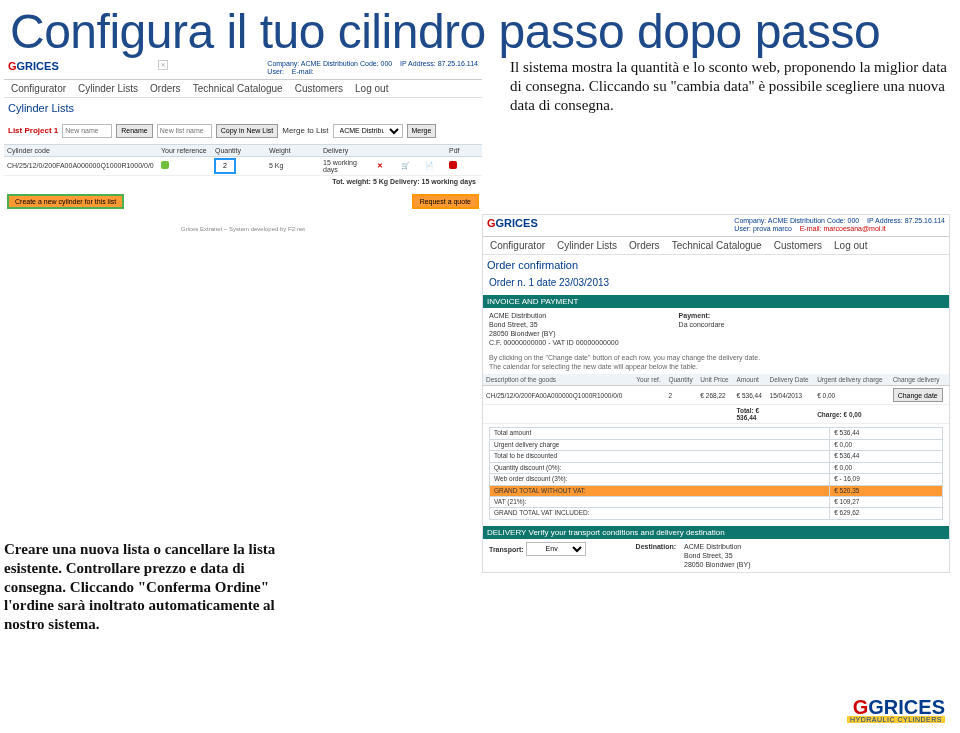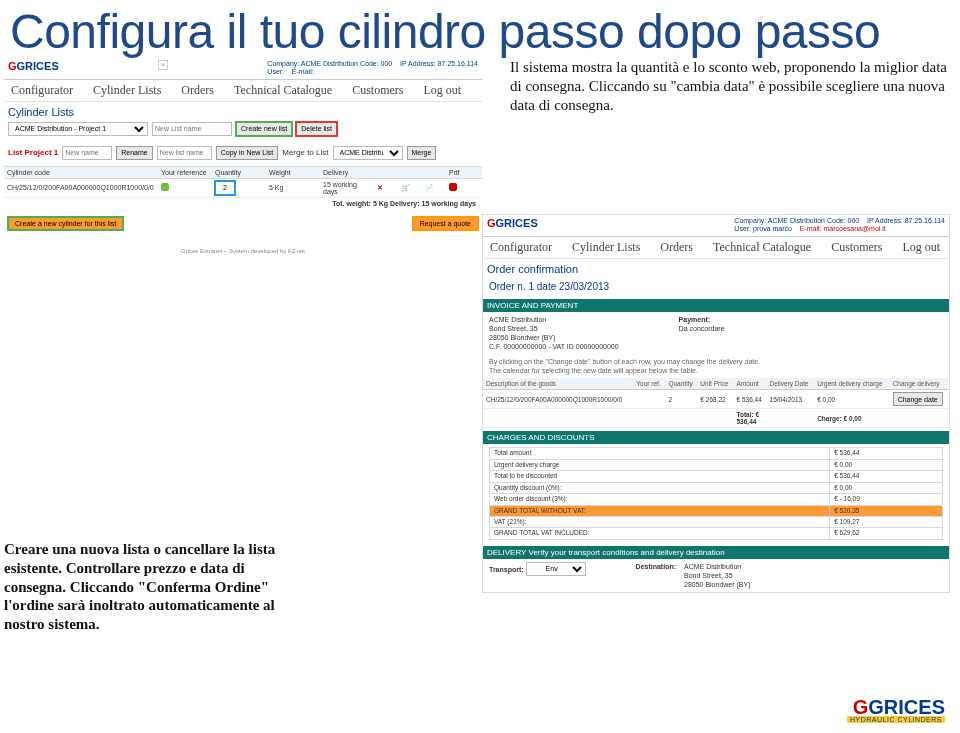--- a/index.html
+++ b/index.html
@@ -11,21 +11,21 @@
   
   .sidetext { font-family: "Times New Roman", serif; font-size: 15px; line-height: 1.25; color: #111; }
   .sidetext-1 { position: absolute; right: 10px; top: 58px; width: 440px; }
   .sidetext-2 { position: absolute; left: 4px; top: 540px; width: 300px; font-weight: bold; }
   
   .app1 { width: 478px; font-size: 8px; color: #333; }
   .hdrbar { display:flex; justify-content:space-between; align-items:flex-start; padding:2px 4px; border-bottom:1px solid #ccc;}
   .logo-grices { font-weight:bold; color:#003a8c; font-size:11px; display:inline-block;}
   .logo-red { color:#c00;}
   .hdrright {font-size:7px; color:#003a8c; line-height:1.2; text-align:left;}
-  .navbar { display:flex; gap:14px; padding:2px 4px; font-size:12px; border-bottom:1px solid #e0e0e0;font-family:Liberation Serif, serif;}
+  .navbar { display:flex; gap:6px; padding:2px 4px; font-size:10px; border-bottom:1px solid #e0e0e0;}
   .navitem { color:#444; cursor:pointer; padding:1px 3px;}
   .section-title { font-size:11px; color:#003a8c; padding:4px 4px 2px 4px; font-weight:500;}
   .listactions { display:flex; gap:4px; padding:2px 4px; align-items:center; flex-wrap:wrap;}
   .sel, .inp { border:1px solid #bbb; font-size:7px; padding:1px 2px; background:#fff; height:14px;}
   .btn { border:1px solid #999; background:#e8e8e8; font-size:7px; padding:1px 4px; cursor:pointer; height:14px;}
   .hl-green { outline:2px solid #4caf50; outline-offset:-1px;}
   .hl-red { outline:2px solid #e53935; outline-offset:-1px;}
   .hl-orange { outline:2px solid #ff9800; outline-offset:-1px;}
   .hl-blue { outline:2px solid #2196f3; outline-offset:-1px;}
   .tblhead { display:flex; background:#eef3f8; font-size:7px; padding:2px 3px; gap:4px; margin-top:4px; border-top:1px solid #d0d8e0; border-bottom:1px solid #d0d8e0;}
@@ -76,26 +76,20 @@
   </div>
   <div class="navbar">
     <span class="navitem">Configurator</span>
     <span class="navitem">Cylinder Lists</span>
     <span class="navitem">Orders</span>
     <span class="navitem">Technical Catalogue</span>
     <span class="navitem">Customers</span>
     <span class="navitem">Log out</span>
   </div>
   <div class="section-title">Cylinder Lists</div>
-  <div class="listactions">
-    <select class="sel" style="width:140px;"><option>ACME Distribution - Project 1</option></select>
-    <input class="inp" style="width: 80px;" placeholder="New List name">
-    <button class="btn hl-green">Create new list</button>
-    <button class="btn hl-red">Delete list</button>
-  </div>
   <div class="listactions" style="margin-top:6px;">
     <span style="color:#c00;font-size:8px;font-weight:bold;">List Project 1</span>
     <input class="inp" style="width: 50px;" placeholder="New name">
     <button class="btn">Rename</button>
     <input class="inp" style="width: 55px;" placeholder="New list name">
     <button class="btn">Copy in New List</button>
     <span>Merge to List</span>
     <select class="sel" style="width:70px;"><option>ACME Distributi</option></select>
     <button class="btn">Merge</button>
   </div>
@@ -191,21 +185,20 @@
     </tr>
     <tr>
           <td colspan="4"></td>
       <td style="font-weight:bold;"><span>Total: €</span><br><span>536,44</span></td>
       <td></td>
       <td colspan="2" style="font-weight:bold;">Charge: € 0,00</td>
     </tr>
   </tbody>
     </table>
 
-  <div class="bandblue">CHARGES AND DISCOUNTS</div>
   <div class="block">
     <table class="chargetbl">
       <tbody>
           <tr>
             <td>Total amount</td>
             <td>€ 536,44</td>
           </tr>
       <tr>
             <td>Urgent delivery charge</td>
             <td>€ 0,00</td>

